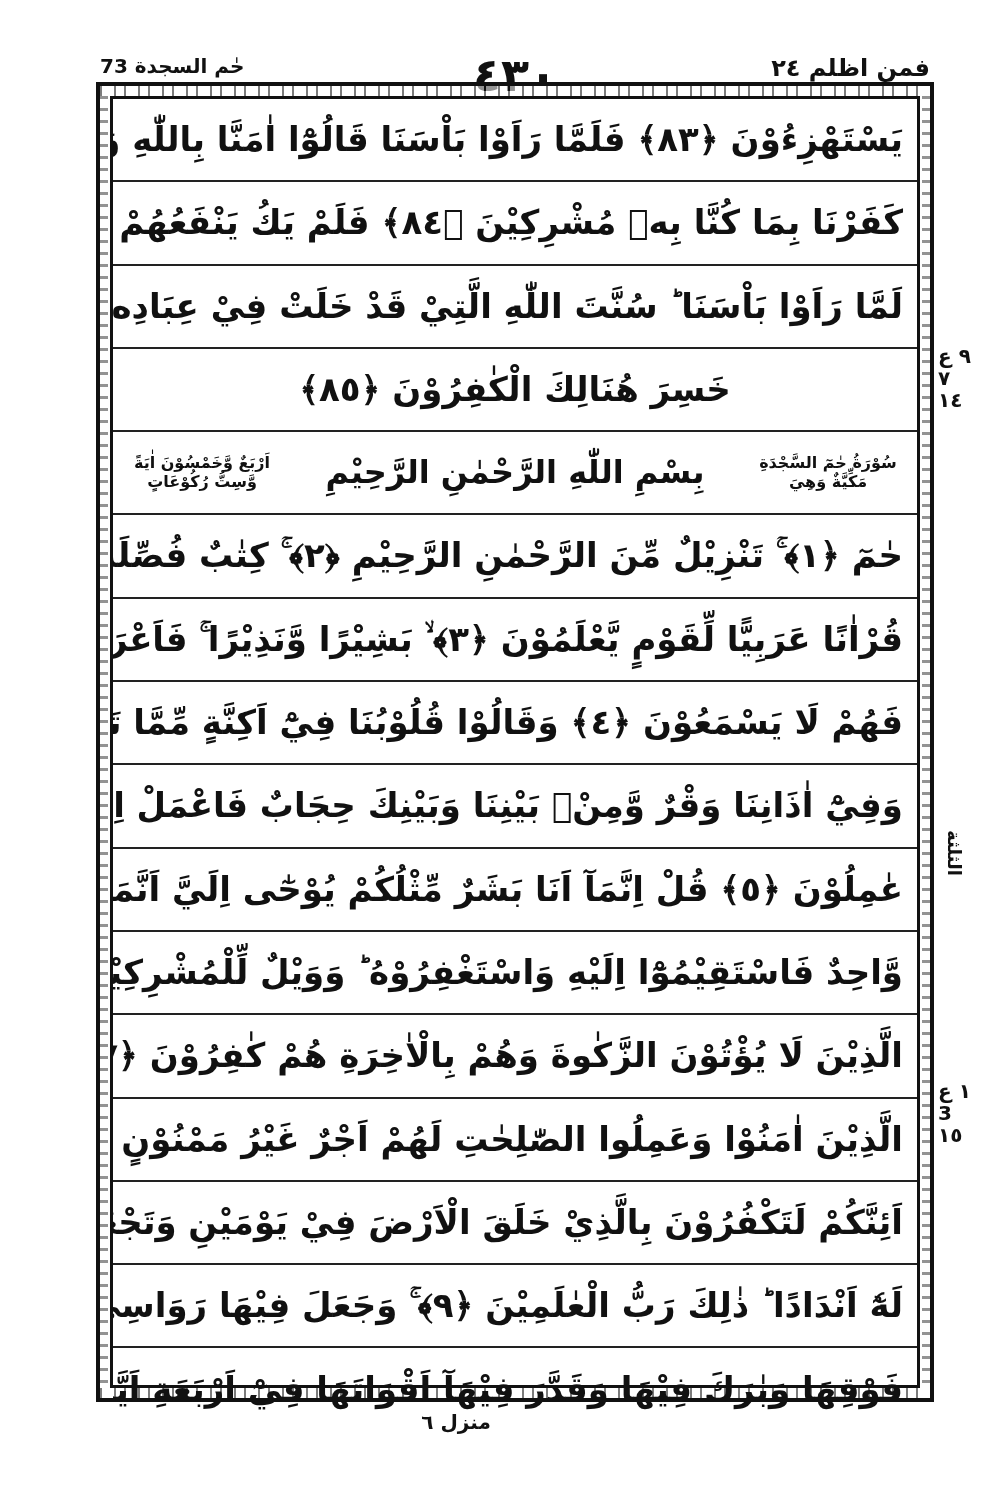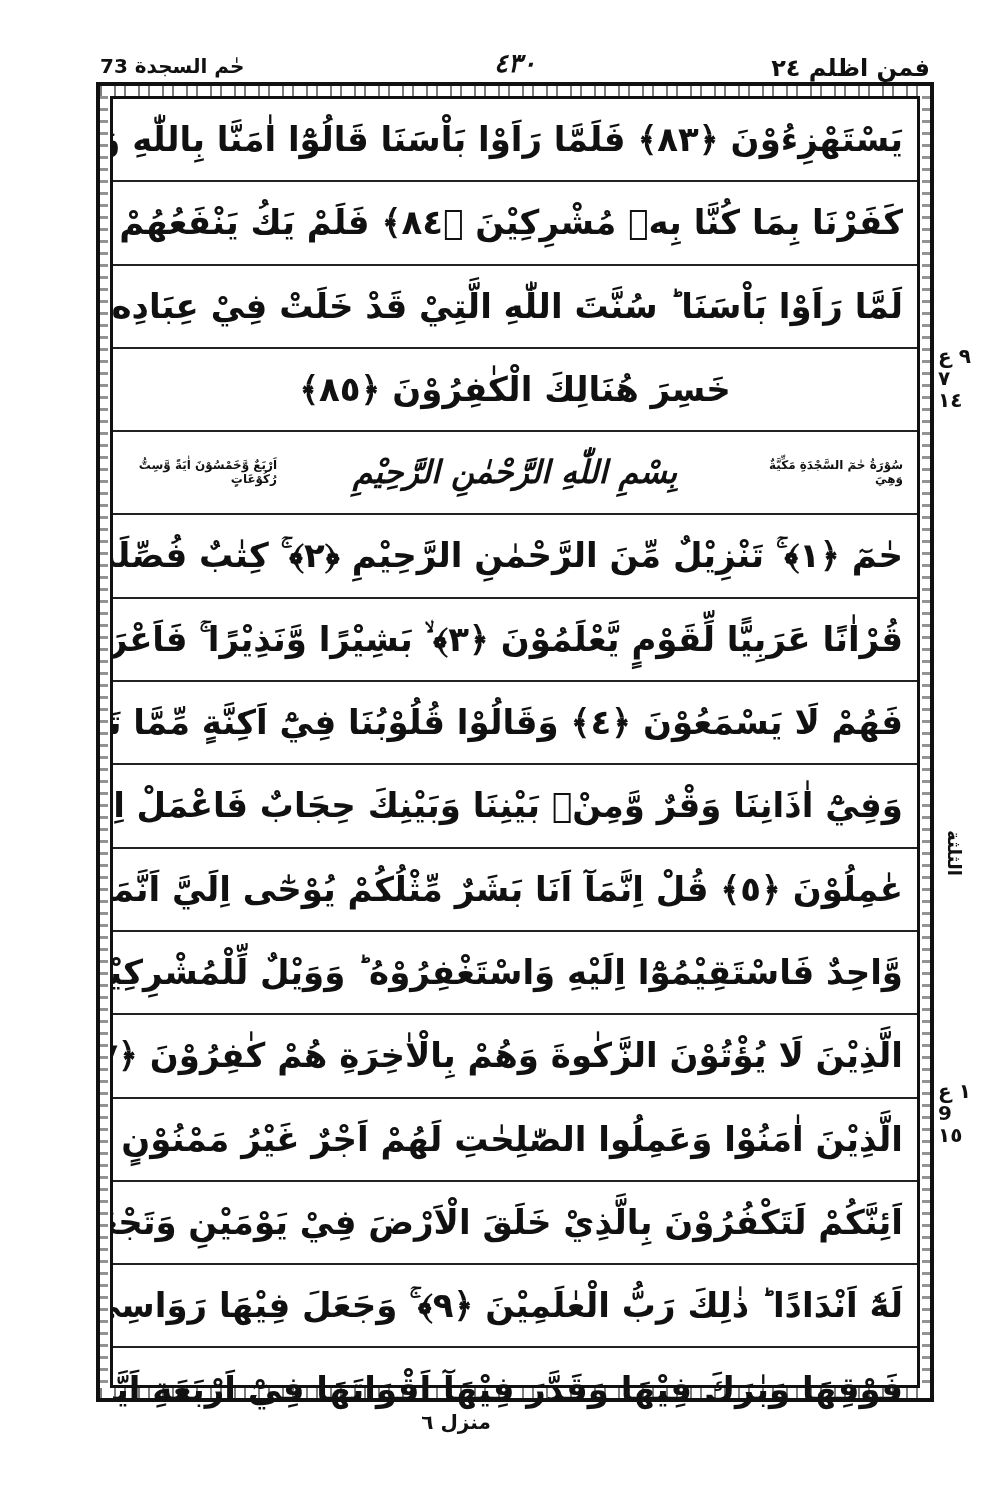--- a/index.html
+++ b/index.html
@@ -5,21 +5,21 @@
   html, body { margin: 0; padding: 0; background: #ffffff; }
   body {
     width: 1000px; height: 1485px; position: relative; overflow: hidden;
     font-family: "DejaVu Sans", sans-serif; color: #111;
   }
   .header {
     position: absolute; top: 52px; left: 100px; width: 830px; height: 36px;
     direction: rtl;
   }
   .hdr-right { position: absolute; right: 0; top: 2px; font-size: 24px; font-weight: bold; }
-  .hdr-center { position: absolute; left: 50%; transform: translateX(-50%); top: -4px; font-size: 26px; font-weight: bold; font-style: italic; }
+  .hdr-center { position: absolute; left: 50%; transform: translateX(-50%); top: -4px; font-size: 46px; font-weight: bold; }
   .hdr-left { position: absolute; left: 0; top: 2px; font-size: 20px; font-weight: bold; }
 
   .frame {
     position: absolute; top: 82px; left: 96px; width: 838px; height: 1320px;
     border: 4px solid #111; box-sizing: border-box;
   }
   .frame-inner {
     position: absolute; top: 10px; left: 10px; right: 10px; bottom: 10px;
     border: 3px solid #111; box-sizing: border-box;
   }
@@ -43,22 +43,22 @@
     height: 83.3px; border-bottom: 2px solid #222; box-sizing: border-box;
     direction: rtl; display: flex; align-items: center; justify-content: space-between;
     padding: 0 14px; font-family: "DejaVu Sans", sans-serif; font-size: 34px; font-weight: bold;
     white-space: nowrap; overflow: hidden; line-height: 1.1;
   }
   .line:last-child { border-bottom: none; }
   .line.centered { justify-content: center; }
   .line .txt { flex: 1; text-align: justify; text-align-last: justify; }
   .line.centered .txt { flex: none; text-align: center; text-align-last: center; }
   .surah-header { font-size: 28px; justify-content: space-between; }
-  .surah-header .side { font-size: 12px; line-height: 1.15; text-align: right; white-space: normal; width: 150px; }
-  .surah-header .bism { font-size: 32px; flex: 1; text-align: center; font-style: italic; }
+  .surah-header .side { font-size: 16px; line-height: 1.15; text-align: center; white-space: normal; width: 150px; }
+  .surah-header .bism { font-size: 32px; flex: 1; text-align: center; }
 
   .margin-note {
     position: absolute; left: 938px; width: 40px; text-align: left;
     font-size: 20px; font-weight: bold; line-height: 1.1;
   }
   .margin-vertical {
     position: absolute; left: 944px; top: 830px; writing-mode: vertical-rl;
     font-size: 18px; font-weight: bold;
   }
   .footer-manzil {
@@ -131,15 +131,15 @@
         </div>
       <div class="line">
           <span class="txt">فَوْقِهَا وَبٰرَكَ فِيْهَا وَقَدَّرَ فِيْهَآ اَقْوَاتَهَا فِيْٓ اَرْبَعَةِ اَيَّامٍ ؕ سَوَآءً</span>
         </div>
     </div>
   </div>
 </div>
 
 <div class="margin-note" style="top:345px;">٩ ع ٧ ١٤</div>
 <div class="margin-vertical">الثلثة</div>
-<div class="margin-note" style="top:1080px;">١ ع 9 ١٥</div>
+<div class="margin-note" style="top:1080px;">١ ع 3 ١٥</div>
 
 <div class="footer-manzil">منزل ٦</div>
 
 </body></html>

